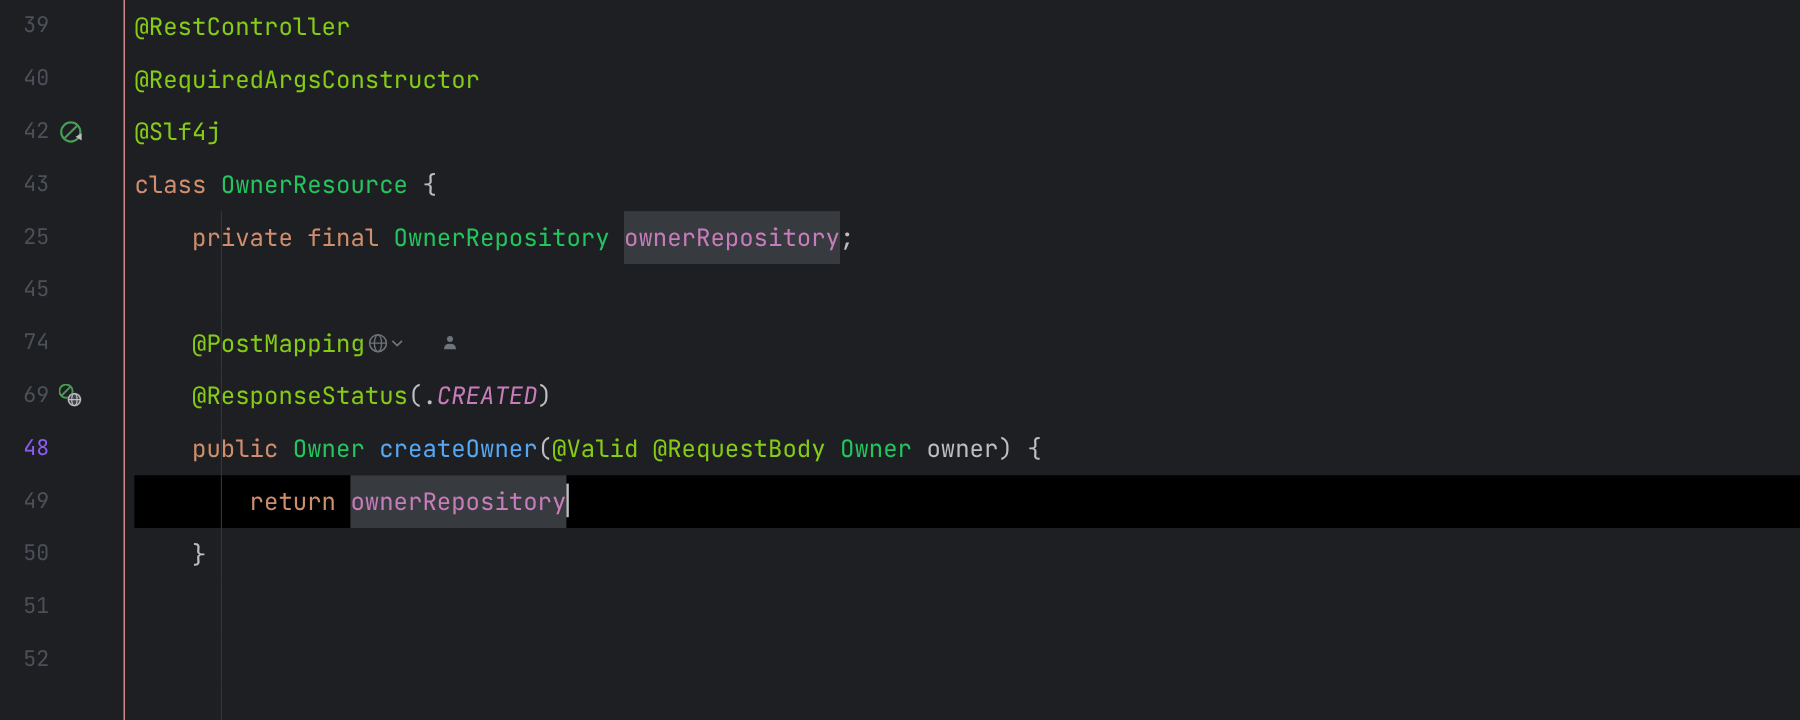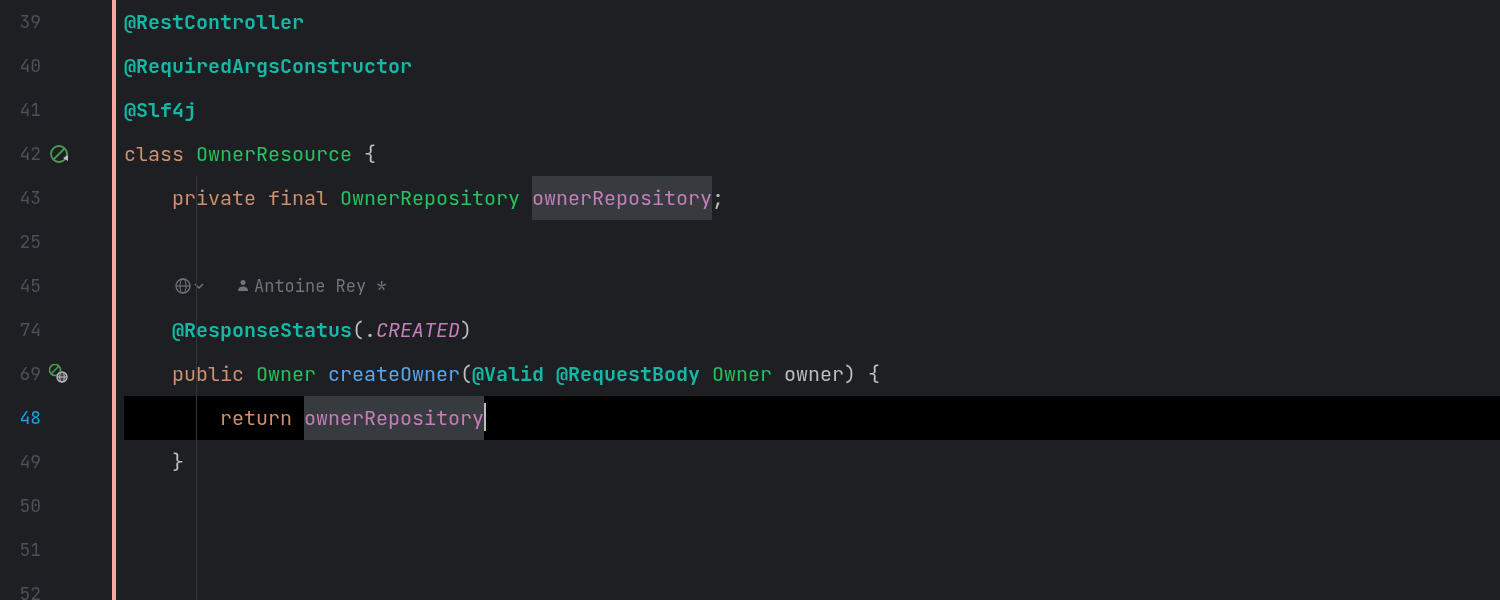--- a/index.html
+++ b/index.html
@@ -12,23 +12,23 @@
     width: 1500px;
     height: 600px;
     overflow: hidden;
   }
   .editor {
     display: flex;
     height: 100%;
   }
   .gutter {
     background: #1e1f22;
-    width: 116px;
+    width: 104px;
     flex-shrink: 0;
-    border-right: 4px solid #fca5a5;
+    border-right: 1px solid #fca5a5;
     position: relative;
   }
   .gutter-row {
     display: flex;
     align-items: center;
     height: 44px;
     position: relative;
   }
   .line-number {
     color: #4b5059;
@@ -54,21 +54,21 @@
   .code-line {
     height: 44px;
     white-space: pre;
     display: flex;
     align-items: center;
     position: relative;
   }
   .code-line.highlight {
     background: #000000;
   }
-  .tok-annotation { color: #14b8a6; font-weight: bold; }
+  .tok-annotation { color: #84cc16; }
   .tok-keyword { color: #cf8e6d; }
   .tok-type { color: #22c55e; }
   .tok-method { color: #56a8f5; }
   .tok-param { color: #bcbec4; }
   .tok-punct { color: #bcbec4; }
   .tok-field-hl { color: #c77dbb; background: #373a3f; }
   .tok-enum { color: #c77dbb; font-style: italic; }
   .tok-plain { color: #bcbec4; }
   .tok-author { color: #6f737a; font-size: 17px; }
   .caret {
@@ -127,23 +127,20 @@
 
 <div class="editor">
   <div class="gutter">
     <div class="gutter-row">
         <span class="line-number">39</span>
       </div>
     <div class="gutter-row">
         <span class="line-number">40</span>
       </div>
     <div class="gutter-row">
-        <span class="line-number">41</span>
-      </div>
-    <div class="gutter-row">
       <span class="line-number">42</span>
       <span class="gutter-icon">
         <svg width="20" height="20" viewBox="0 0 20 20">
             <circle cx="10" cy="10" r="8" fill="none" stroke="#499c54" stroke-width="1.8"></circle>
             <line x1="4.5" y1="15.5" x2="15.5" y2="4.5" stroke="#499c54" stroke-width="1.8"></line>
             <path d="M14 14 L19 17 L19 11 Z" fill="#bcbec4"></path>
           </svg>
       </span>
     </div>
     <div class="gutter-row">
@@ -165,21 +162,21 @@
           <circle cx="6" cy="6" r="5.5" fill="none" stroke="#499c54" stroke-width="1.6"></circle>
             <line x1="2" y1="10" x2="10" y2="2" stroke="#499c54" stroke-width="1.6"></line>
           <circle cx="13" cy="13" r="6" fill="#43454a"></circle>
           <circle cx="13" cy="13" r="5" fill="none" stroke="#bcbec4" stroke-width="1.2"></circle>
           <ellipse cx="13" cy="13" rx="2.2" ry="5" fill="none" stroke="#bcbec4" stroke-width="1"></ellipse>
           <line x1="8" y1="13" x2="18" y2="13" stroke="#bcbec4" stroke-width="1"></line>
         </svg>
       </span>
     </div>
     <div class="gutter-row">
-        <span class="line-number" style="color:#0ea5e9">48</span>
+        <span class="line-number" style="color:#8b5cf6">48</span>
       </div>
     <div class="gutter-row">
         <span class="line-number">49</span>
       </div>
     <div class="gutter-row">
         <span class="line-number">50</span>
       </div>
     <div class="gutter-row">
         <span class="line-number">51</span>
       </div>
@@ -188,30 +185,30 @@
       </div>
   </div>
 
   <div class="code-area">
     <div class="code-line"><span class="tok-annotation">@RestController</span></div>
     <div class="code-line"><span class="tok-annotation">@RequiredArgsConstructor</span></div>
     <div class="code-line"><span class="tok-annotation">@Slf4j</span></div>
     <div class="code-line"><span class="tok-keyword">class</span><span class="tok-plain"> </span><span class="tok-type">OwnerResource</span><span class="tok-punct"> {</span></div>
     <div class="code-line"><span class="indent-guide" style="left:72px"></span><span>    </span><span class="tok-keyword">private</span><span> </span><span class="tok-keyword">final</span><span> </span><span class="tok-type">OwnerRepository</span><span> </span><span class="tok-field-hl">ownerRepository</span><span class="tok-punct">;</span></div>
     <div class="code-line"><span class="indent-guide" style="left:72px"></span></div>
-    <div class="code-line"><span class="indent-guide" style="left:72px"></span><span>    </span><span class="inlay-icon"><svg width="18" height="18" viewBox="0 0 18 18">
+    <div class="code-line"><span class="indent-guide" style="left:72px"></span><span>    </span><span class="tok-annotation">@PostMapping</span><span class="inlay-icon"><svg width="18" height="18" viewBox="0 0 18 18">
             <circle cx="9" cy="9" r="7" fill="none" stroke="#6f737a" stroke-width="1.3"></circle>
             <ellipse cx="9" cy="9" rx="3" ry="7" fill="none" stroke="#6f737a" stroke-width="1.1"></ellipse>
             <line x1="2" y1="9" x2="16" y2="9" stroke="#6f737a" stroke-width="1.1"></line>
           </svg></span><span class="inlay-chevron"><svg width="10" height="10" viewBox="0 0 10 10">
             <path d="M1 3 L5 7 L9 3" fill="none" stroke="#6f737a" stroke-width="1.5"></path>
           </svg></span><span class="author-inlay"><span class="author-icon"><svg width="14" height="14" viewBox="0 0 14 14">
               <circle cx="7" cy="4.5" r="2.5" fill="#6f737a"></circle>
               <path d="M2 13 Q2 8.5 7 8.5 Q12 8.5 12 13 Z" fill="#6f737a"></path>
-            </svg></span><span class="tok-author">Antoine Rey *</span></span></div>
+            </svg></span></span></div>
     <div class="code-line"><span class="indent-guide" style="left:72px"></span><span>    </span><span class="tok-annotation">@ResponseStatus</span><span class="tok-punct">(</span><span class="tok-punct">.</span><span class="tok-enum">CREATED</span><span class="tok-punct">)</span></div>
     <div class="code-line"><span class="indent-guide" style="left:72px"></span><span>    </span><span class="tok-keyword">public</span><span> </span><span class="tok-type">Owner</span><span> </span><span class="tok-method">createOwner</span><span class="tok-punct">(</span><span class="tok-annotation">@Valid</span><span> </span><span class="tok-annotation">@RequestBody</span><span> </span><span class="tok-type">Owner</span><span> </span><span class="tok-param">owner</span><span class="tok-punct">) {</span></div>
     <div class="code-line highlight"><span class="indent-guide" style="left:72px"></span><span>        </span><span class="tok-keyword">return</span><span class="error-underline"> </span><span class="tok-field-hl">ownerRepository</span><span class="caret"></span><span class="error-underline"> </span></div>
     <div class="code-line"><span class="indent-guide" style="left:72px"></span><span>    </span><span class="tok-punct">}</span></div>
     <div class="code-line"><span class="indent-guide" style="left:72px"></span></div>
     <div class="code-line"><span class="indent-guide" style="left:72px"></span></div>
     <div class="code-line"><span class="indent-guide" style="left:72px"></span></div>
   </div>
 </div>
 

